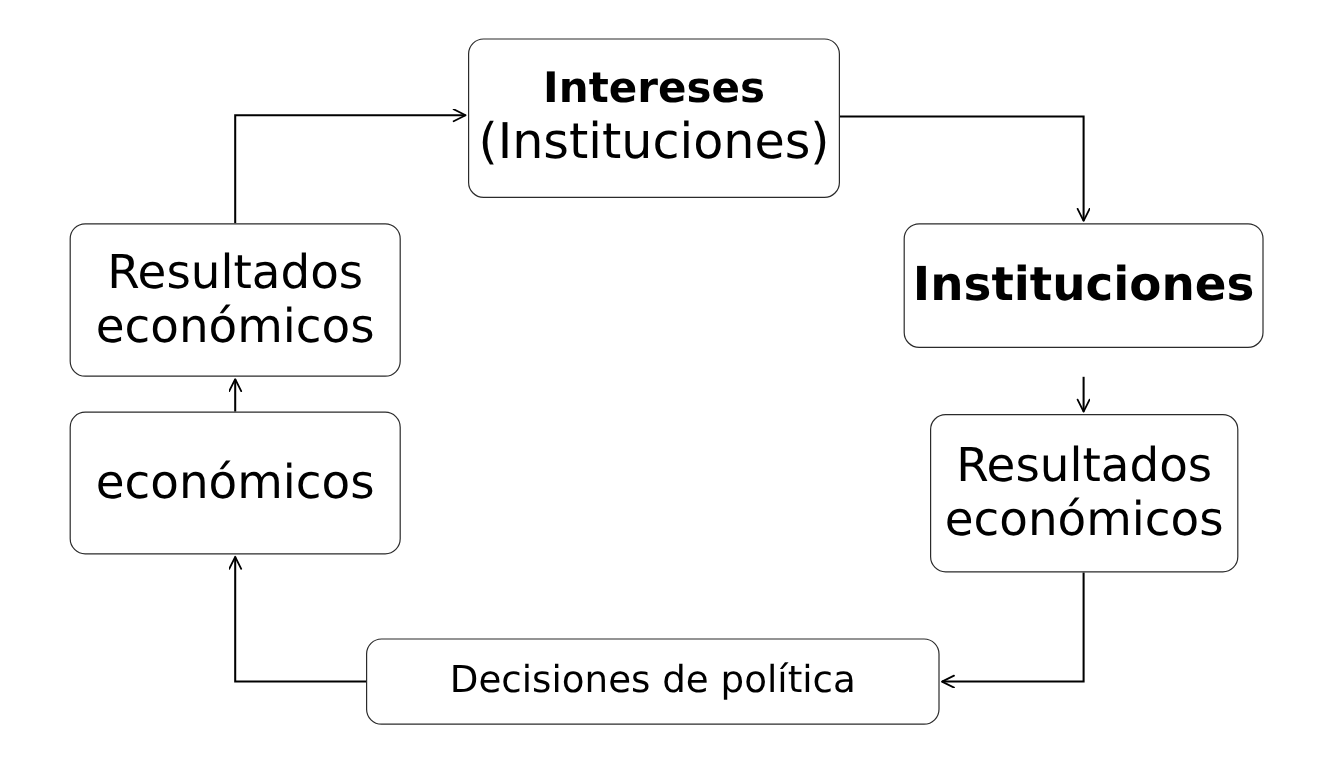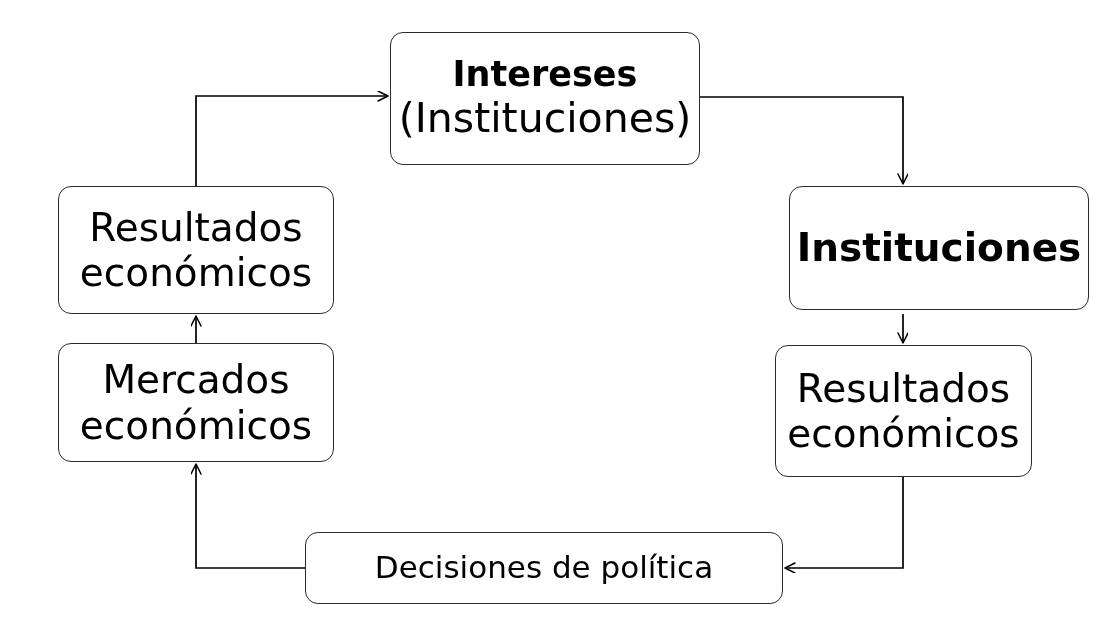--- a/index.html
+++ b/index.html
@@ -40,21 +40,21 @@
   }
   .line-strong {
     font-weight: bold;
   }
   .line-normal {
     font-weight: normal;
   }
 
   
   #node-intereses      { left: 390px; top: 32px;  width: 310px; height: 133px; font-size: 41px; }
-  #node-instituciones  { left: 789px; top: 186px; width: 300px; height: 124px; font-size: 39px; }
+  #node-instituciones  { left: 753px; top: 186px; width: 300px; height: 104px; font-size: 39px; }
   #node-res-econ       { left: 58px;  top: 186px; width: 276px; height: 128px; font-size: 39px; }
   #node-mercados       { left: 58px;  top: 343px; width: 276px; height: 119px; font-size: 39px; }
   #node-res-pol        { left: 775px; top: 345px; width: 257px; height: 132px; font-size: 39px; }
   #node-decisiones     { left: 305px; top: 532px; width: 478px; height: 72px;  font-size: 31px; }
 
   #node-intereses .line-strong { font-size: 35px; }
 </style>
 </head>
 <body>
 
@@ -88,21 +88,20 @@
   <div class="node" id="node-instituciones">
     <span class="line-strong">Instituciones</span>
   </div>
 
   <div class="node" id="node-res-econ">
     <span class="line-normal">Resultados</span>
     <span class="line-normal">económicos</span>
   </div>
 
   <div class="node" id="node-mercados">
-    <span class="line-normal">Mercados</span>
     <span class="line-normal">económicos</span>
   </div>
 
   <div class="node" id="node-res-pol">
     <span class="line-normal">Resultados</span>
     <span class="line-normal">económicos</span>
   </div>
 
   <div class="node" id="node-decisiones">
     <span class="line-normal">Decisiones de política</span>

